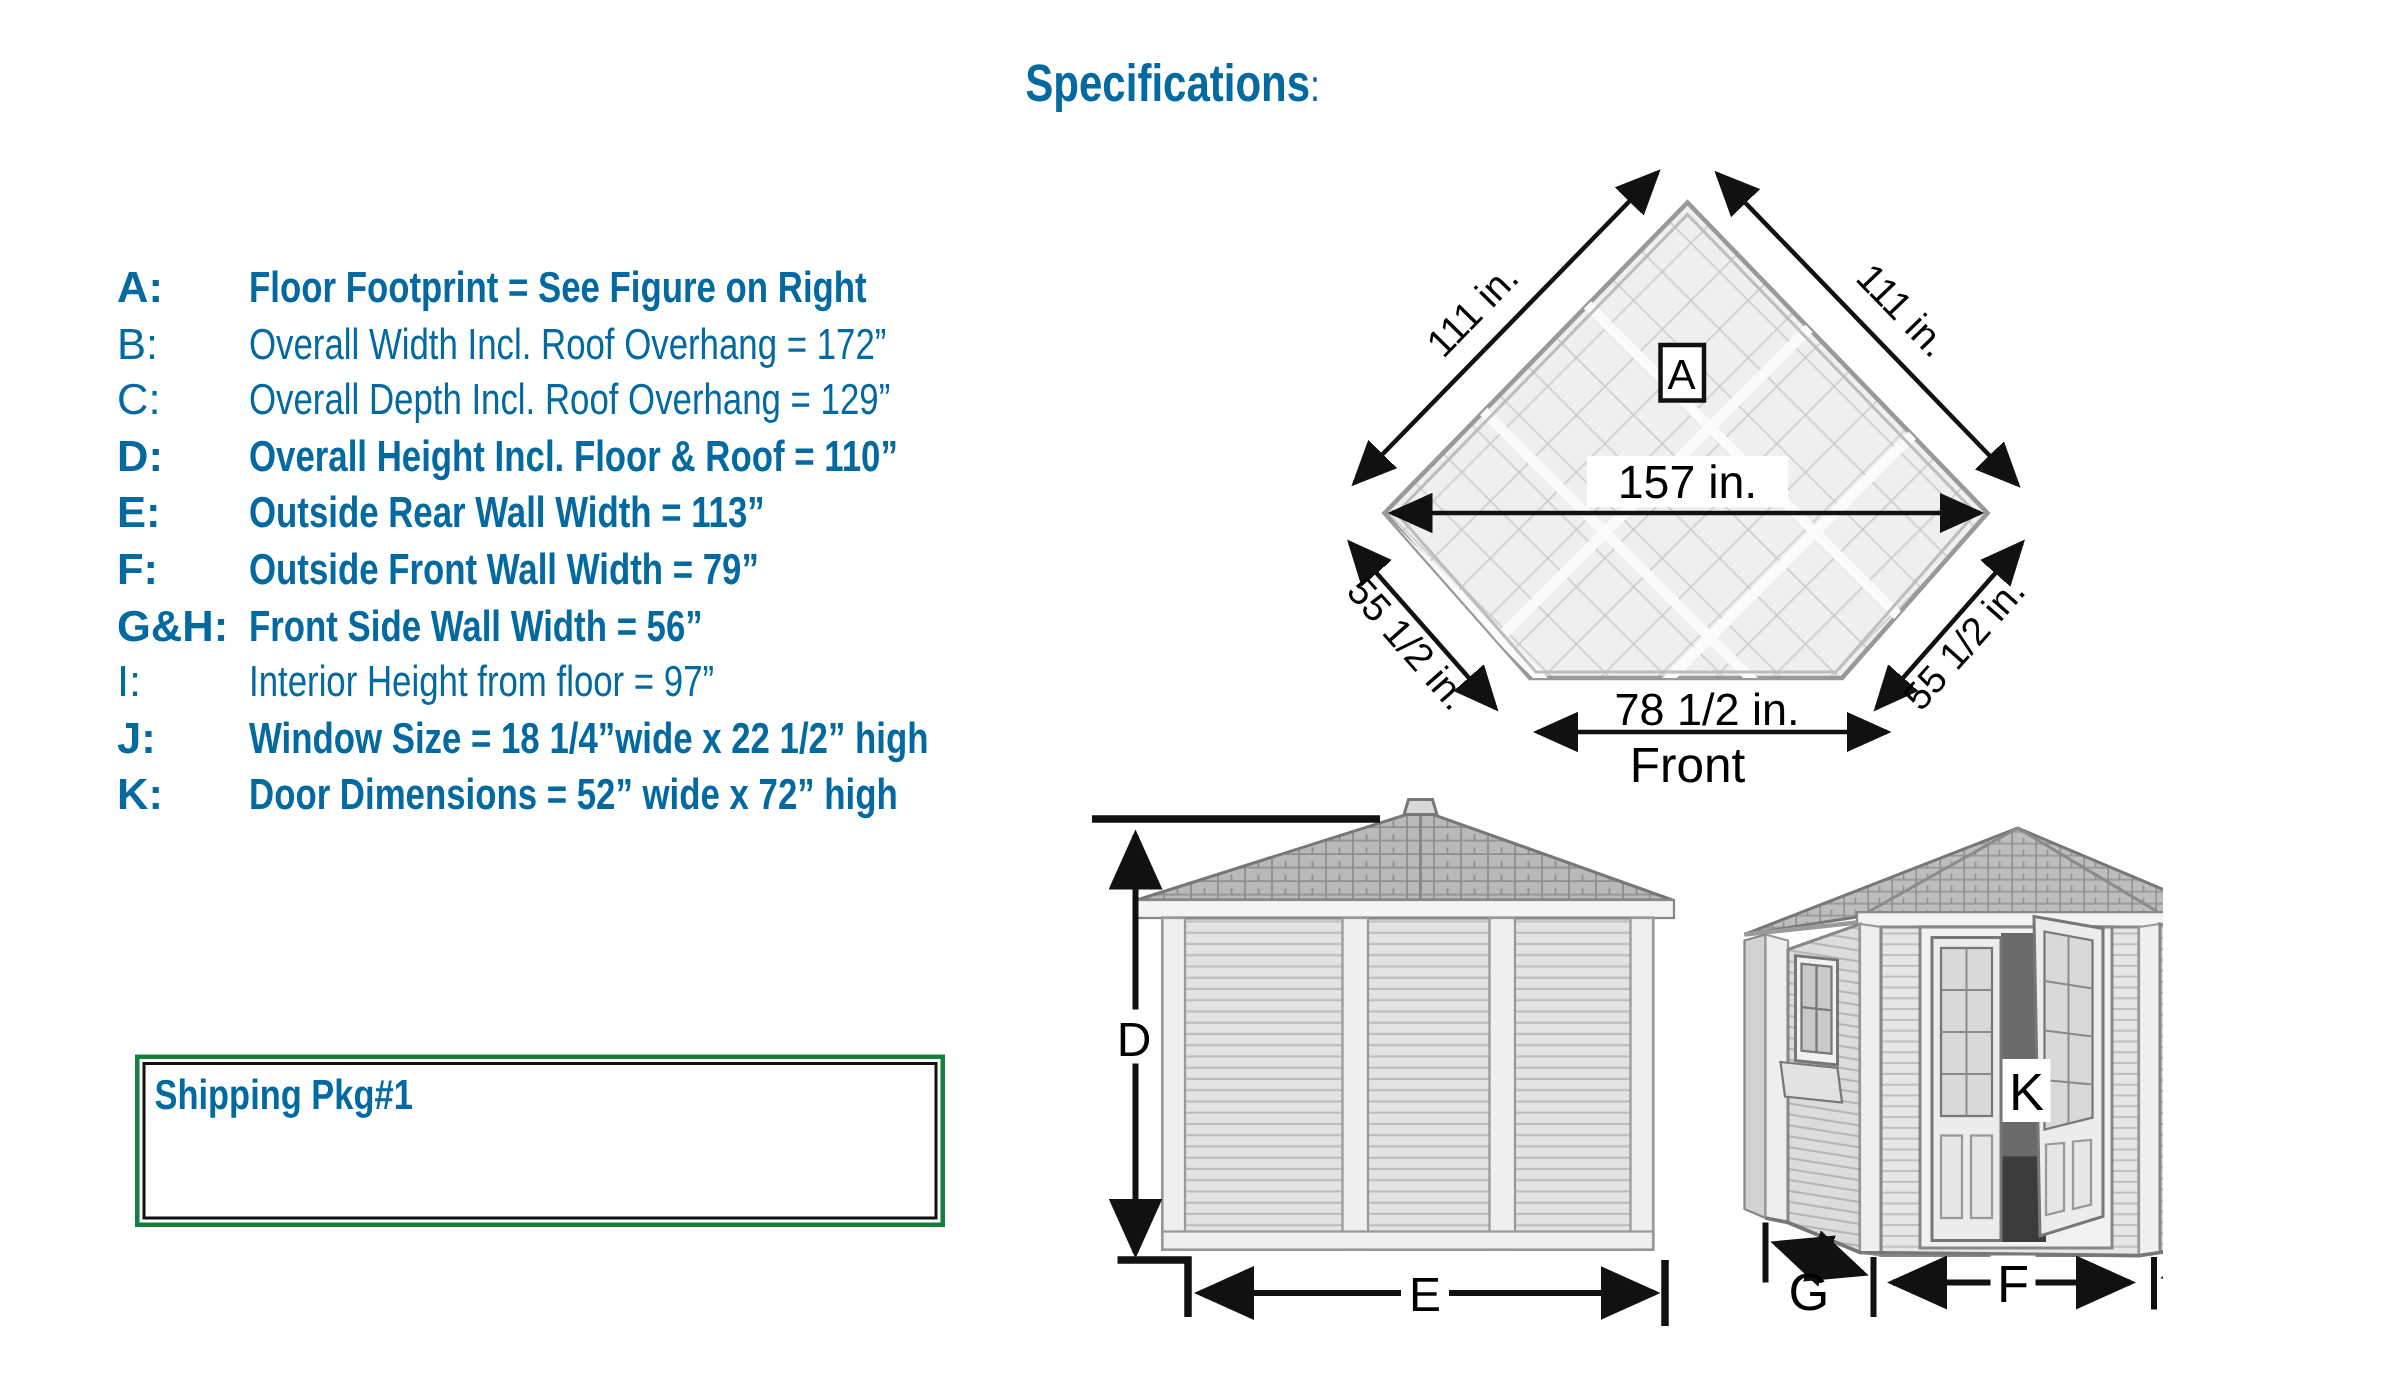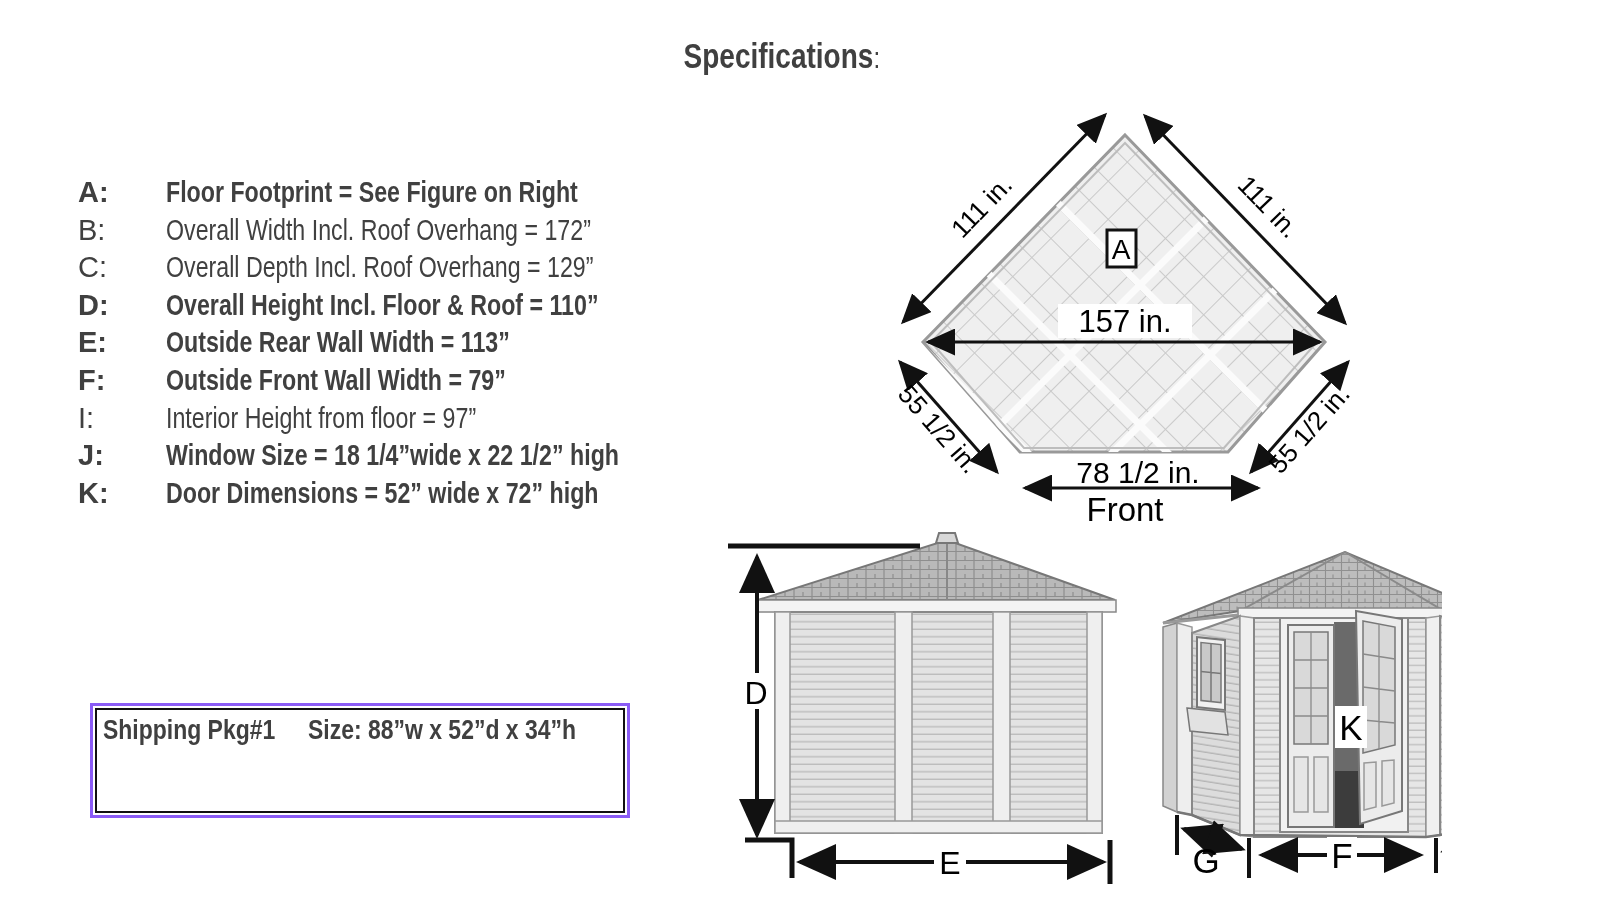--- a/index.html
+++ b/index.html
@@ -1,31 +1,31 @@
 <!DOCTYPE html>
 <html><head>
 <meta charset="utf-8">
 <style>
   html,body{margin:0;padding:0;background:#fff;}
   .page{position:relative;width:1442px;height:924px;background:#fff;overflow:hidden;
-        font-family:"Liberation Sans",sans-serif;color:#404040;}
+        font-family:"Liberation Sans",sans-serif;color:#0369a1;}
   
   .title{position:absolute;left:582px;top:36px;width:400px;text-align:center;
          font-size:35px;font-weight:bold;white-space:nowrap;}
   .title .t-main{display:inline-block;transform:scaleX(.8);}
   .title .t-colon{font-weight:normal;font-size:30px;}
   
   .spec-list{position:absolute;left:78px;top:174px;width:640px;}
   .spec-row{display:flex;line-height:37.6px;font-size:29px;white-space:nowrap;}
   .spec-row.b{font-weight:bold;}
   .spec-key{width:88px;flex:0 0 88px;}
   .spec-desc{display:inline-block;transform:scaleX(.8);transform-origin:0 50%;}
   
   .ship-outer{position:absolute;left:90px;top:703px;width:540px;height:115px;
-              border:3px solid #8b5cf6;box-sizing:border-box;padding:2px;}
+              border:3px solid #15803d;box-sizing:border-box;padding:2px;}
   .ship-inner{width:100%;height:100%;border:2px solid #111;box-sizing:border-box;
               padding:2px 6px;}
   .ship-row{display:flex;line-height:35px;font-size:28px;font-weight:bold;white-space:nowrap;}
   .ship-name{width:205px;flex:0 0 205px;display:block;}
   .ship-name>span,.ship-val>span,.ship-weight>span{display:inline-block;transform:scaleX(.82);transform-origin:0 50%;white-space:nowrap;}
   svg{position:absolute;overflow:visible;}
   svg text{font-family:"Liberation Sans",sans-serif;fill:#000;}
 </style>
 </head>
 <body>
@@ -52,39 +52,42 @@
         <span class="spec-desc">Overall Height Incl. Floor &amp; Roof = 110”</span>
       </div>
     <div class="spec-row b">
         <span class="spec-key">E:</span>
         <span class="spec-desc">Outside Rear Wall Width = 113”</span>
       </div>
     <div class="spec-row b">
         <span class="spec-key">F:</span>
         <span class="spec-desc">Outside Front Wall Width = 79”</span>
       </div>
+    <div class="spec-row b">
+        <span class="spec-key">G&amp;H:</span>
+        <span class="spec-desc">Front Side Wall Width = 56”</span>
+      </div>
     <div class="spec-row">
         <span class="spec-key">I:</span>
         <span class="spec-desc">Interior Height from floor = 97”</span>
       </div>
     <div class="spec-row b">
         <span class="spec-key">J:</span>
         <span class="spec-desc">Window Size = 18 1/4”wide x 22 1/2” high</span>
       </div>
     <div class="spec-row b">
         <span class="spec-key">K:</span>
         <span class="spec-desc">Door Dimensions = 52” wide x 72” high</span>
       </div>
   </div>
 
   <div class="ship-outer">
     <div class="ship-inner">
       <div class="ship-row">
         <span class="ship-name"><span>Shipping Pkg#1</span></span>
-        <span class="ship-val"><span>Size:  88”w x 52”d x 34”h</span></span>
       </div>
     </div>
   </div>
 
   <svg style="left:860px;top:85px;" width="560" height="450" viewBox="0 0 560 450">
     <defs>
       <marker id="ah" markerWidth="11" markerHeight="9" refX="9" refY="4.5" orient="auto-start-reverse">
         <path d="M0,0 L10,4.5 L0,9 z" fill="#111"></path>
       </marker>
       <pattern id="fp-lat" width="27" height="27" patternUnits="userSpaceOnUse" patternTransform="rotate(45 0 0)">

